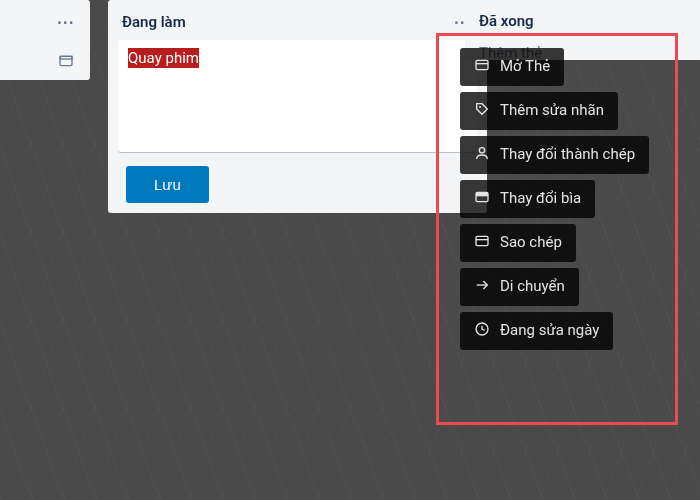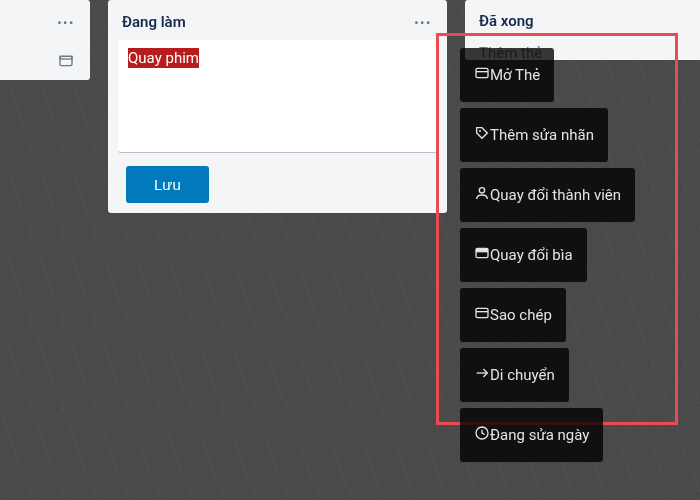--- a/index.html
+++ b/index.html
@@ -31,21 +31,21 @@
       background: #f4f5f7;
       border-radius: 3px;
       padding: 8px 10px 10px;
     }
     .col-left {
       left: -261px;
       width: 351px;
     }
     .col-middle {
       left: 108px;
-      width: 339px;
+      width: 379px;
     }
     .col-right {
       left: 465px;
       width: 339px;
       height: 60px;
     }
     .col-header {
       display: flex;
       align-items: center;
       justify-content: space-between;
@@ -128,24 +128,25 @@
       top: 48px;
       left: 460px;
       display: flex;
       flex-direction: column;
       gap: 6px;
     }
     .ctx-item {
       background: rgba(0,0,0,0.78);
       color: #e4e4e4;
       font-size: 15px;
-      padding: 17px 14px;
+      padding: 9px 14px;
       border-radius: 3px;
       display: inline-flex;
-      align-items: center;
+      align-items: flex-start;
+      gap: 10px;
       cursor: pointer;
       width: fit-content;
     }
     .ctx-item svg {
       width: 16px;
       height: 16px;
       stroke: #e4e4e4;
       fill: none;
       stroke-width: 2;
       flex-shrink: 0;
@@ -200,28 +201,28 @@
           <path d="M4 4h8l8 8-8 8-8-8z"></path>
           <circle cx="9" cy="9" r="1.5" fill="#e4e4e4" stroke="none"></circle>
         </svg></span>
       <span>Thêm sửa nhãn</span>
     </div>
     <div class="ctx-item">
       <span><svg viewBox="0 0 24 24">
           <circle cx="12" cy="8" r="4"></circle>
           <path d="M4 21c0-4 4-6 8-6s8 2 8 6"></path>
         </svg></span>
-      <span>Quay đổi thành viên</span>
+      <span>Thay đổi thành chép</span>
     </div>
     <div class="ctx-item">
       <span><svg viewBox="0 0 24 24">
           <rect x="3" y="5" width="18" height="14" rx="2"></rect>
           <rect x="3" y="5" width="18" height="6" fill="#e4e4e4" stroke="none"></rect>
         </svg></span>
-      <span>Quay đổi bìa</span>
+      <span>Thay đổi bìa</span>
     </div>
     <div class="ctx-item">
       <span><svg viewBox="0 0 24 24">
           <rect x="3" y="5" width="18" height="14" rx="2"></rect>
           <line x1="3" y1="10" x2="21" y2="10"></line>
         </svg></span>
       <span>Sao chép</span>
     </div>
     <div class="ctx-item">
       <span><svg viewBox="0 0 24 24">

